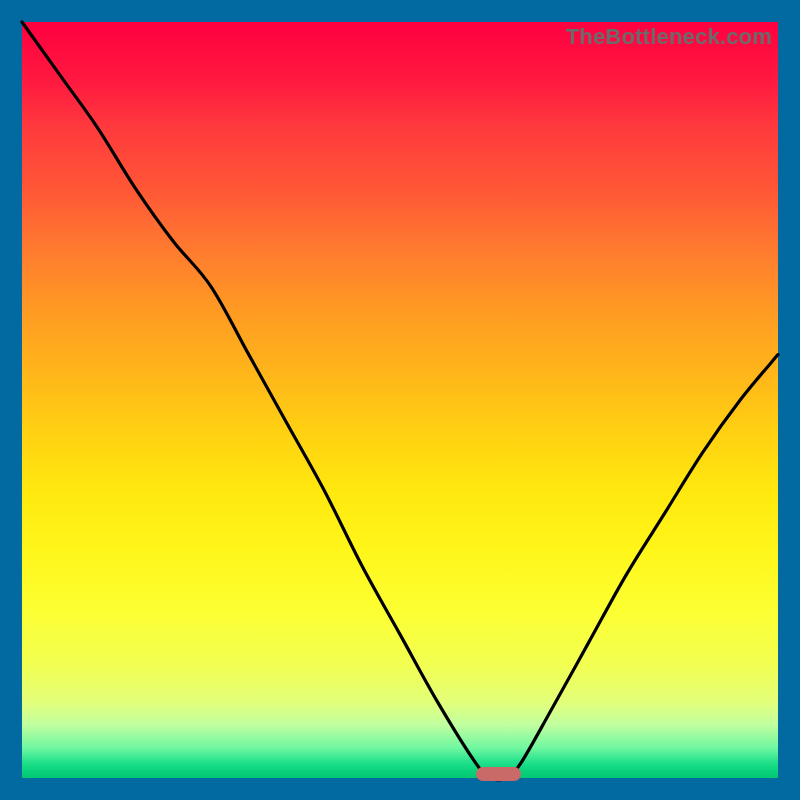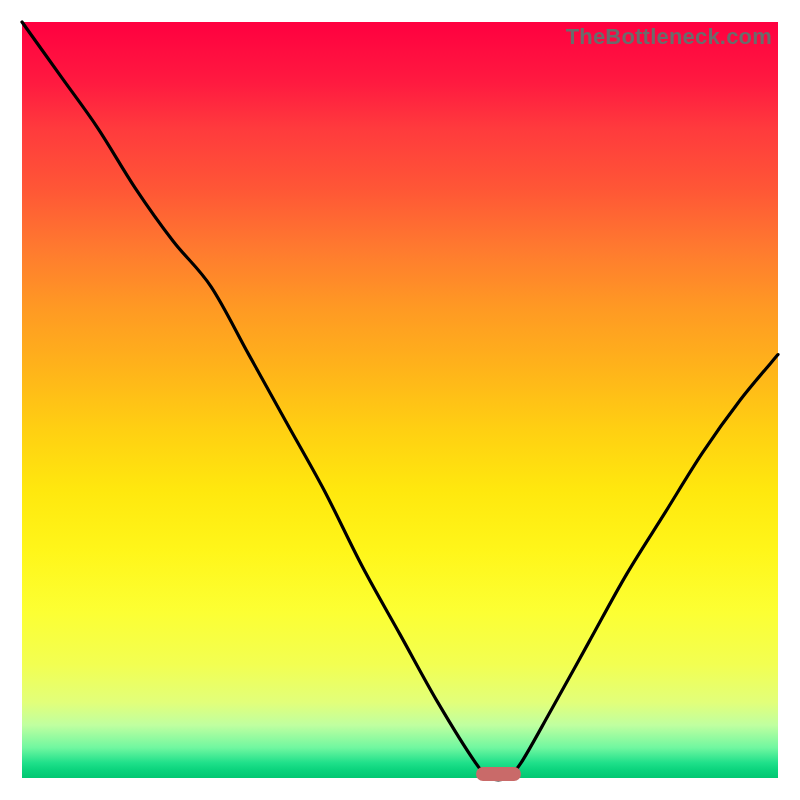--- a/index.html
+++ b/index.html
@@ -8,21 +8,21 @@
     width: 800px;
     height: 800px;
     background: #000;
     overflow: hidden;
     font-family: Arial, Helvetica, sans-serif;
   }
   .frame {
     position: relative;
     width: 800px;
     height: 800px;
-    background: #ffffff;
+    background: #0369a1;
   }
   .plot-area {
     position: absolute;
     left: 22px;
     top: 22px;
     width: 756px;
     height: 756px;
     background: linear-gradient(to bottom,
       #ff0040 0%,
       #ff1a40 8%,

